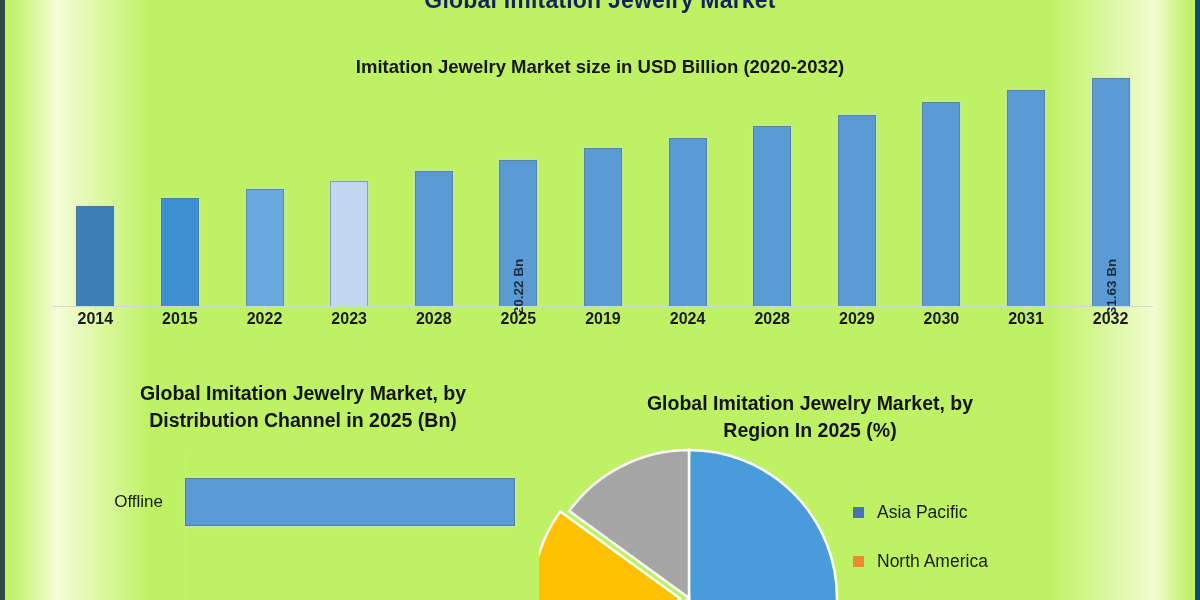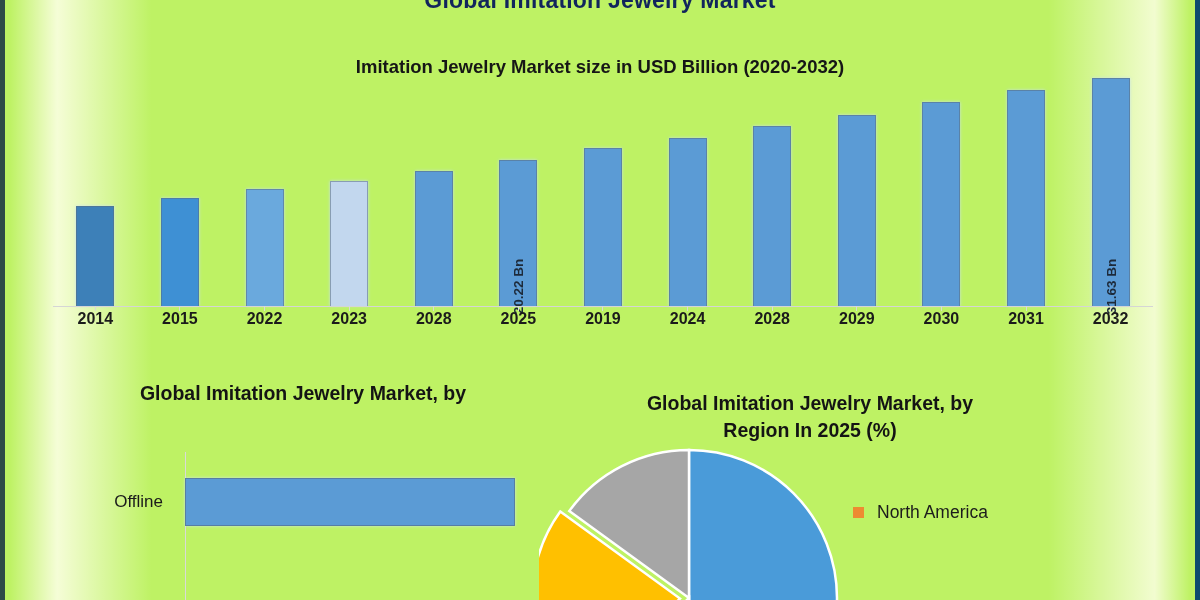--- a/index.html
+++ b/index.html
@@ -314,20 +314,21 @@
       <div class="tick">2024</div>
       <div class="tick">2028</div>
       <div class="tick">2029</div>
       <div class="tick">2030</div>
       <div class="tick">2031</div>
       <div class="tick">2032</div>
     </div>
 
   <div class="bl-title">
     <div>Global Imitation Jewelry Market, by</div>
+    <div>Distribution Channel in 2025 (Bn)</div>
   </div>
   <div id="barchart">
     <div class="vaxis"></div>
     <div id="hbars">
         <div class="hbar-row" style="top: 26px;">
           <div class="hbar-cat">Offline</div>
           <div class="hbar-track">
             <div class="hbar" title="Offline: 13.6" style="width: 329.8px; background: rgb(91, 155, 213);"></div>
           </div>
         </div>
@@ -349,18 +350,22 @@
         <path d="M 141.01775944414555 150.56511467576382 L 33.13 251.88 A 148 148 0 0 1 21.28 63.57 Z" fill="#ffc000" stroke="#ffffff" stroke-width="2.5">
           <title>Europe: 22%</title>
         </path>
         <path d="M 150 150 L 30.27 63.01 A 148 148 0 0 1 150.00 2.00 Z" fill="#a6a6a6" stroke="#ffffff" stroke-width="2.5">
           <title>Rest of the World: 15%</title>
         </path>
       </svg>
   </div>
   <div class="legend" id="pie-legend">
       <div class="legend-item">
+        <span class="legend-swatch" style="background: rgb(74, 114, 184);"></span>
+        <span class="legend-text">Asia Pacific</span>
+      </div>
+      <div class="legend-item">
         <span class="legend-swatch" style="background: rgb(237, 139, 50);"></span>
         <span class="legend-text">North America</span>
       </div>
       <div class="legend-item"></div>
     </div>
 </div>
 
 </body></html>

